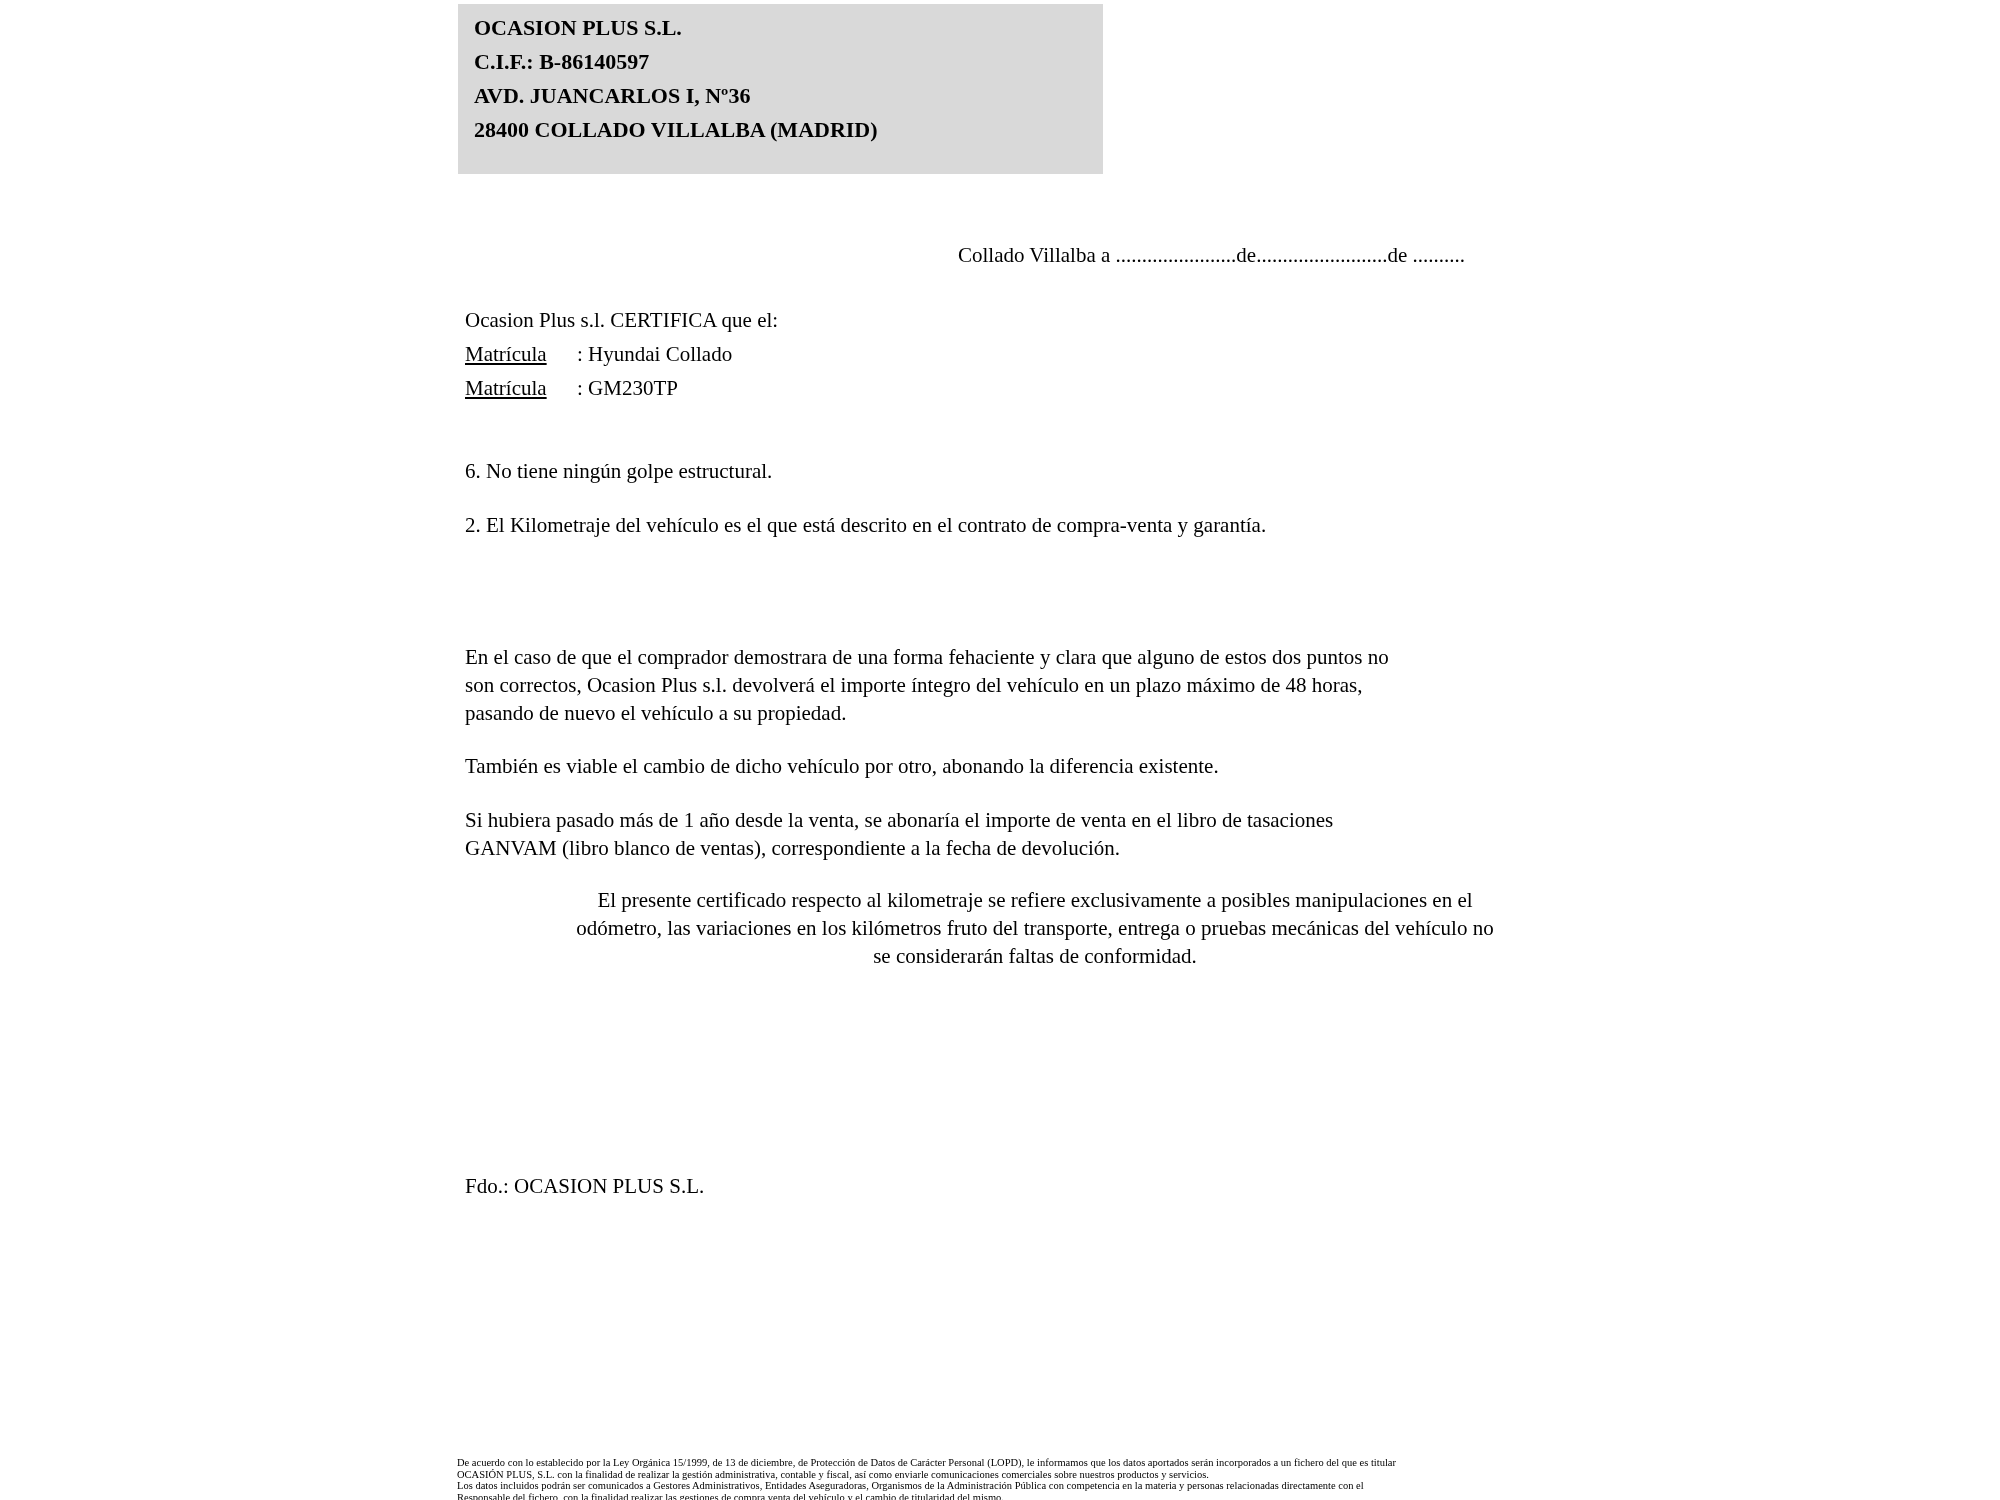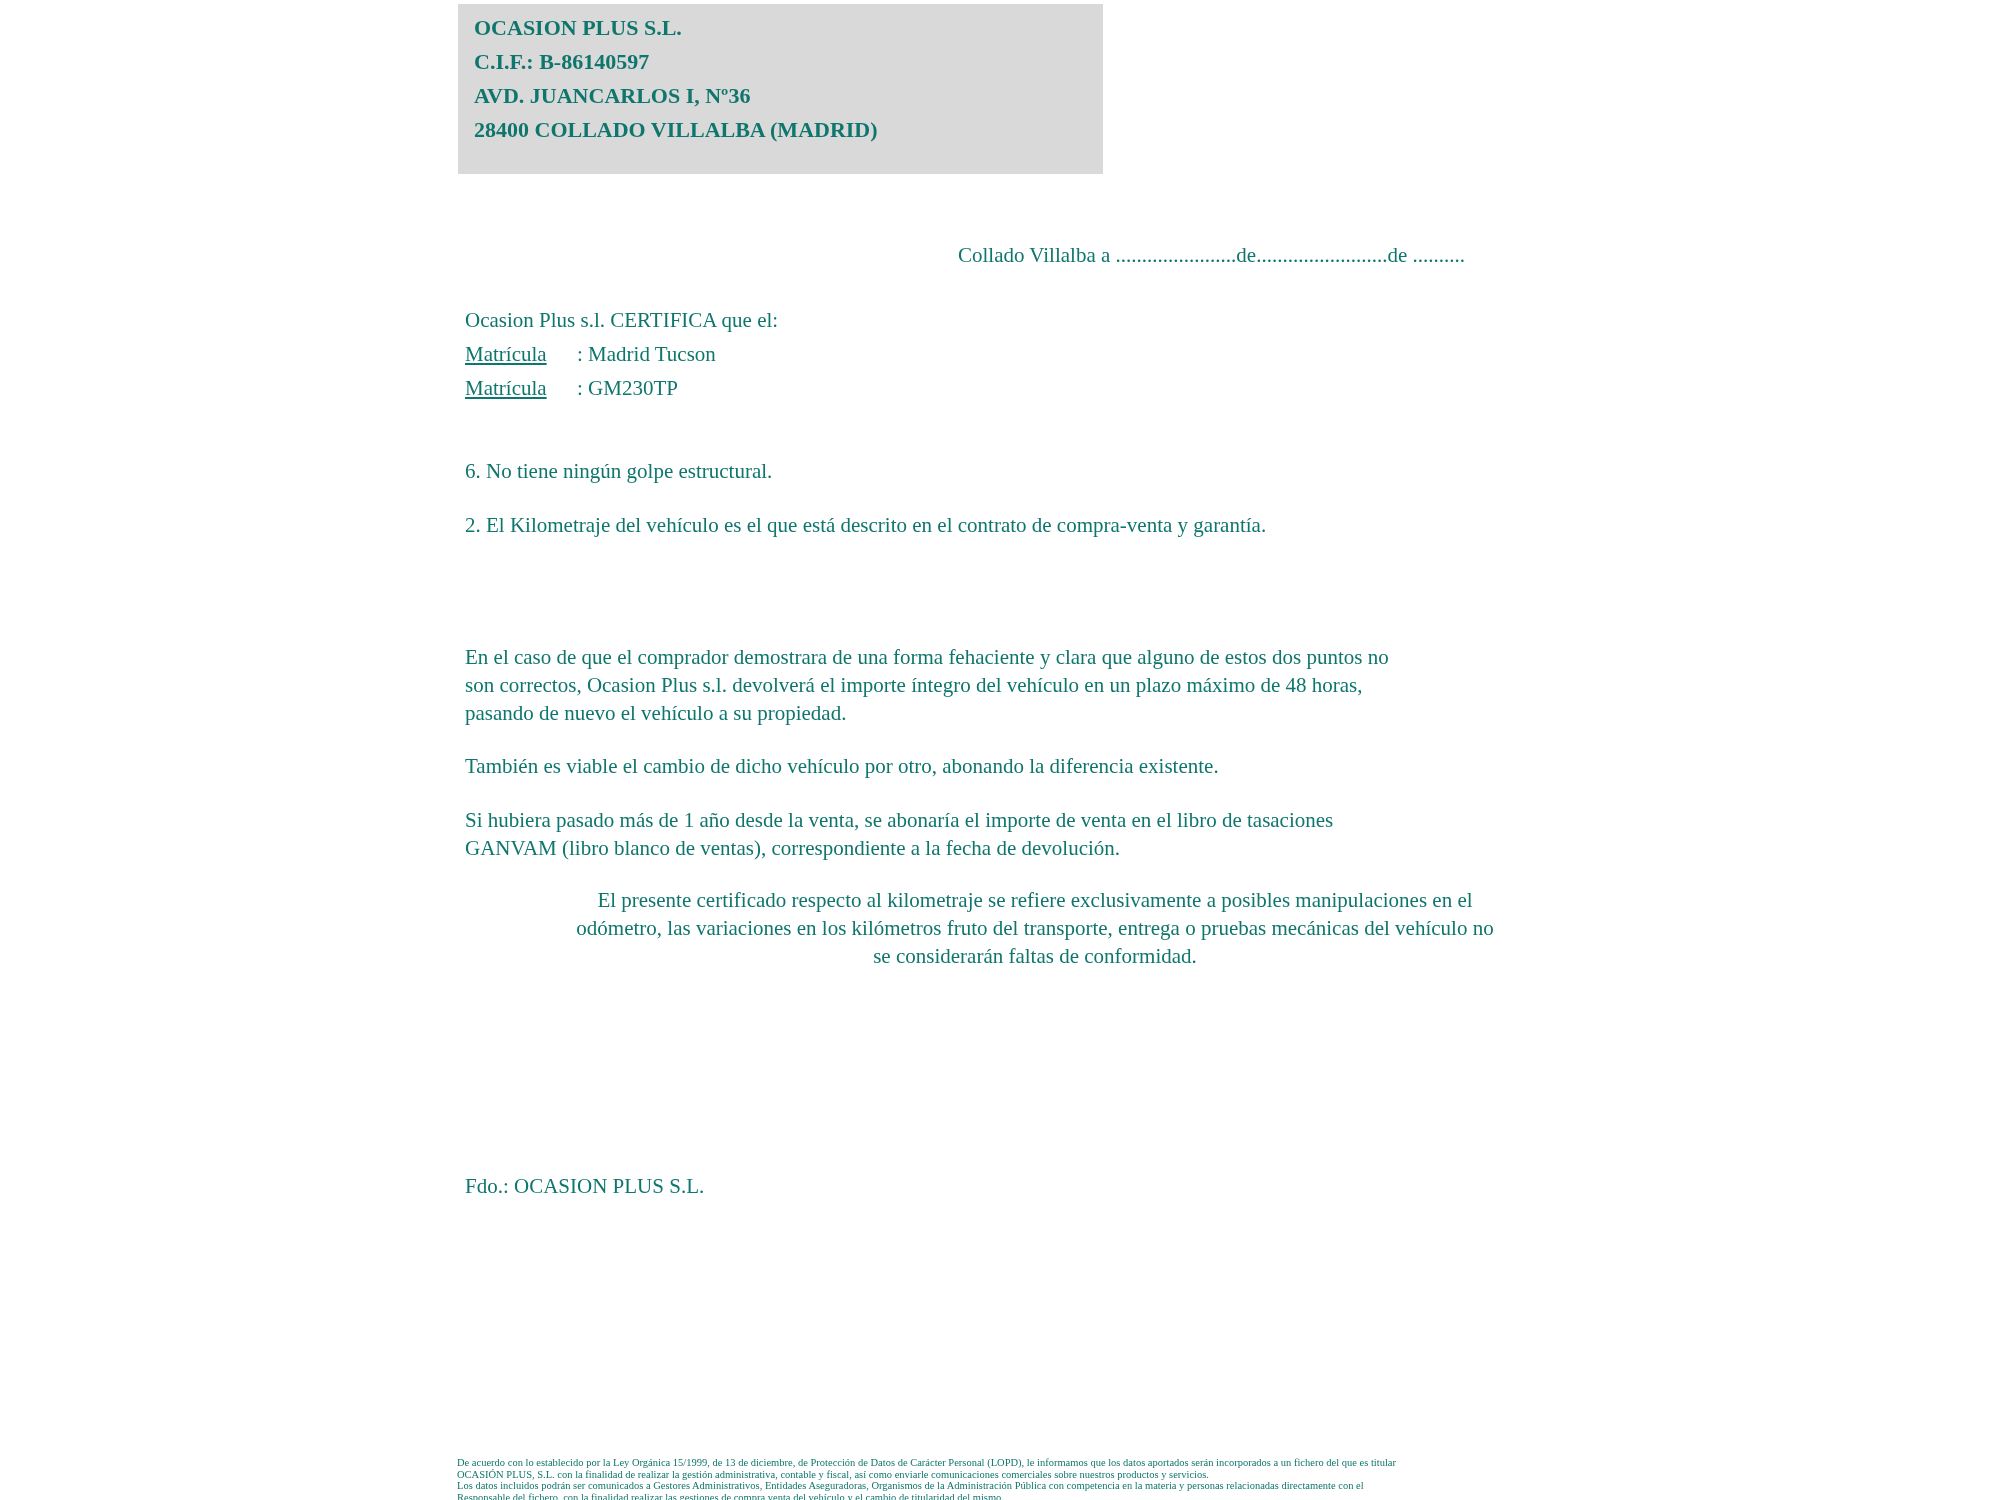--- a/index.html
+++ b/index.html
@@ -7,21 +7,21 @@
     padding: 0;
     background: #ffffff;
   }
   .page {
     position: relative;
     width: 1628px;
     height: 1500px;
     background: #ffffff;
     overflow: hidden;
     font-family: "Liberation Serif", "DejaVu Serif", serif;
-    color: #0f766e;
+    color: #000000;
   }
   .header-box {
     position: absolute;
     left: 458px;
     top: 4px;
     width: 645px;
     height: 170px;
     background: #d9d9d9;
     padding: 7px 0 0 16px;
     box-sizing: border-box;
@@ -104,21 +104,21 @@
     <div class="header-line">C.I.F.: B-86140597</div>
     <div class="header-line">AVD. JUANCARLOS I, Nº36</div>
     <div class="header-line">28400 COLLADO VILLALBA (MADRID)</div>
   </div>
 
   <div class="date-line">Collado Villalba a .......................de.........................de ..........</div>
 
   <div class="certify-block">
     <div class="certify-row">Ocasion Plus s.l. CERTIFICA que el:</div>
     <div class="certify-row">
-      <span class="certify-label">Matrícula</span><span>: Madrid Tucson</span>
+      <span class="certify-label">Matrícula</span><span>: Hyundai Collado</span>
     </div>
     <div class="certify-row">
       <span class="certify-label">Matrícula</span><span>: GM230TP</span>
     </div>
   </div>
 
   <div class="point point-1">6. No tiene ningún golpe estructural.</div>
   <div class="point point-2">2. El Kilometraje del vehículo es el que está descrito en el contrato de compra-venta y garantía.</div>
 
   <div class="para para-1">En el caso de que el comprador demostrara de una forma fehaciente y clara que alguno de estos dos puntos no

